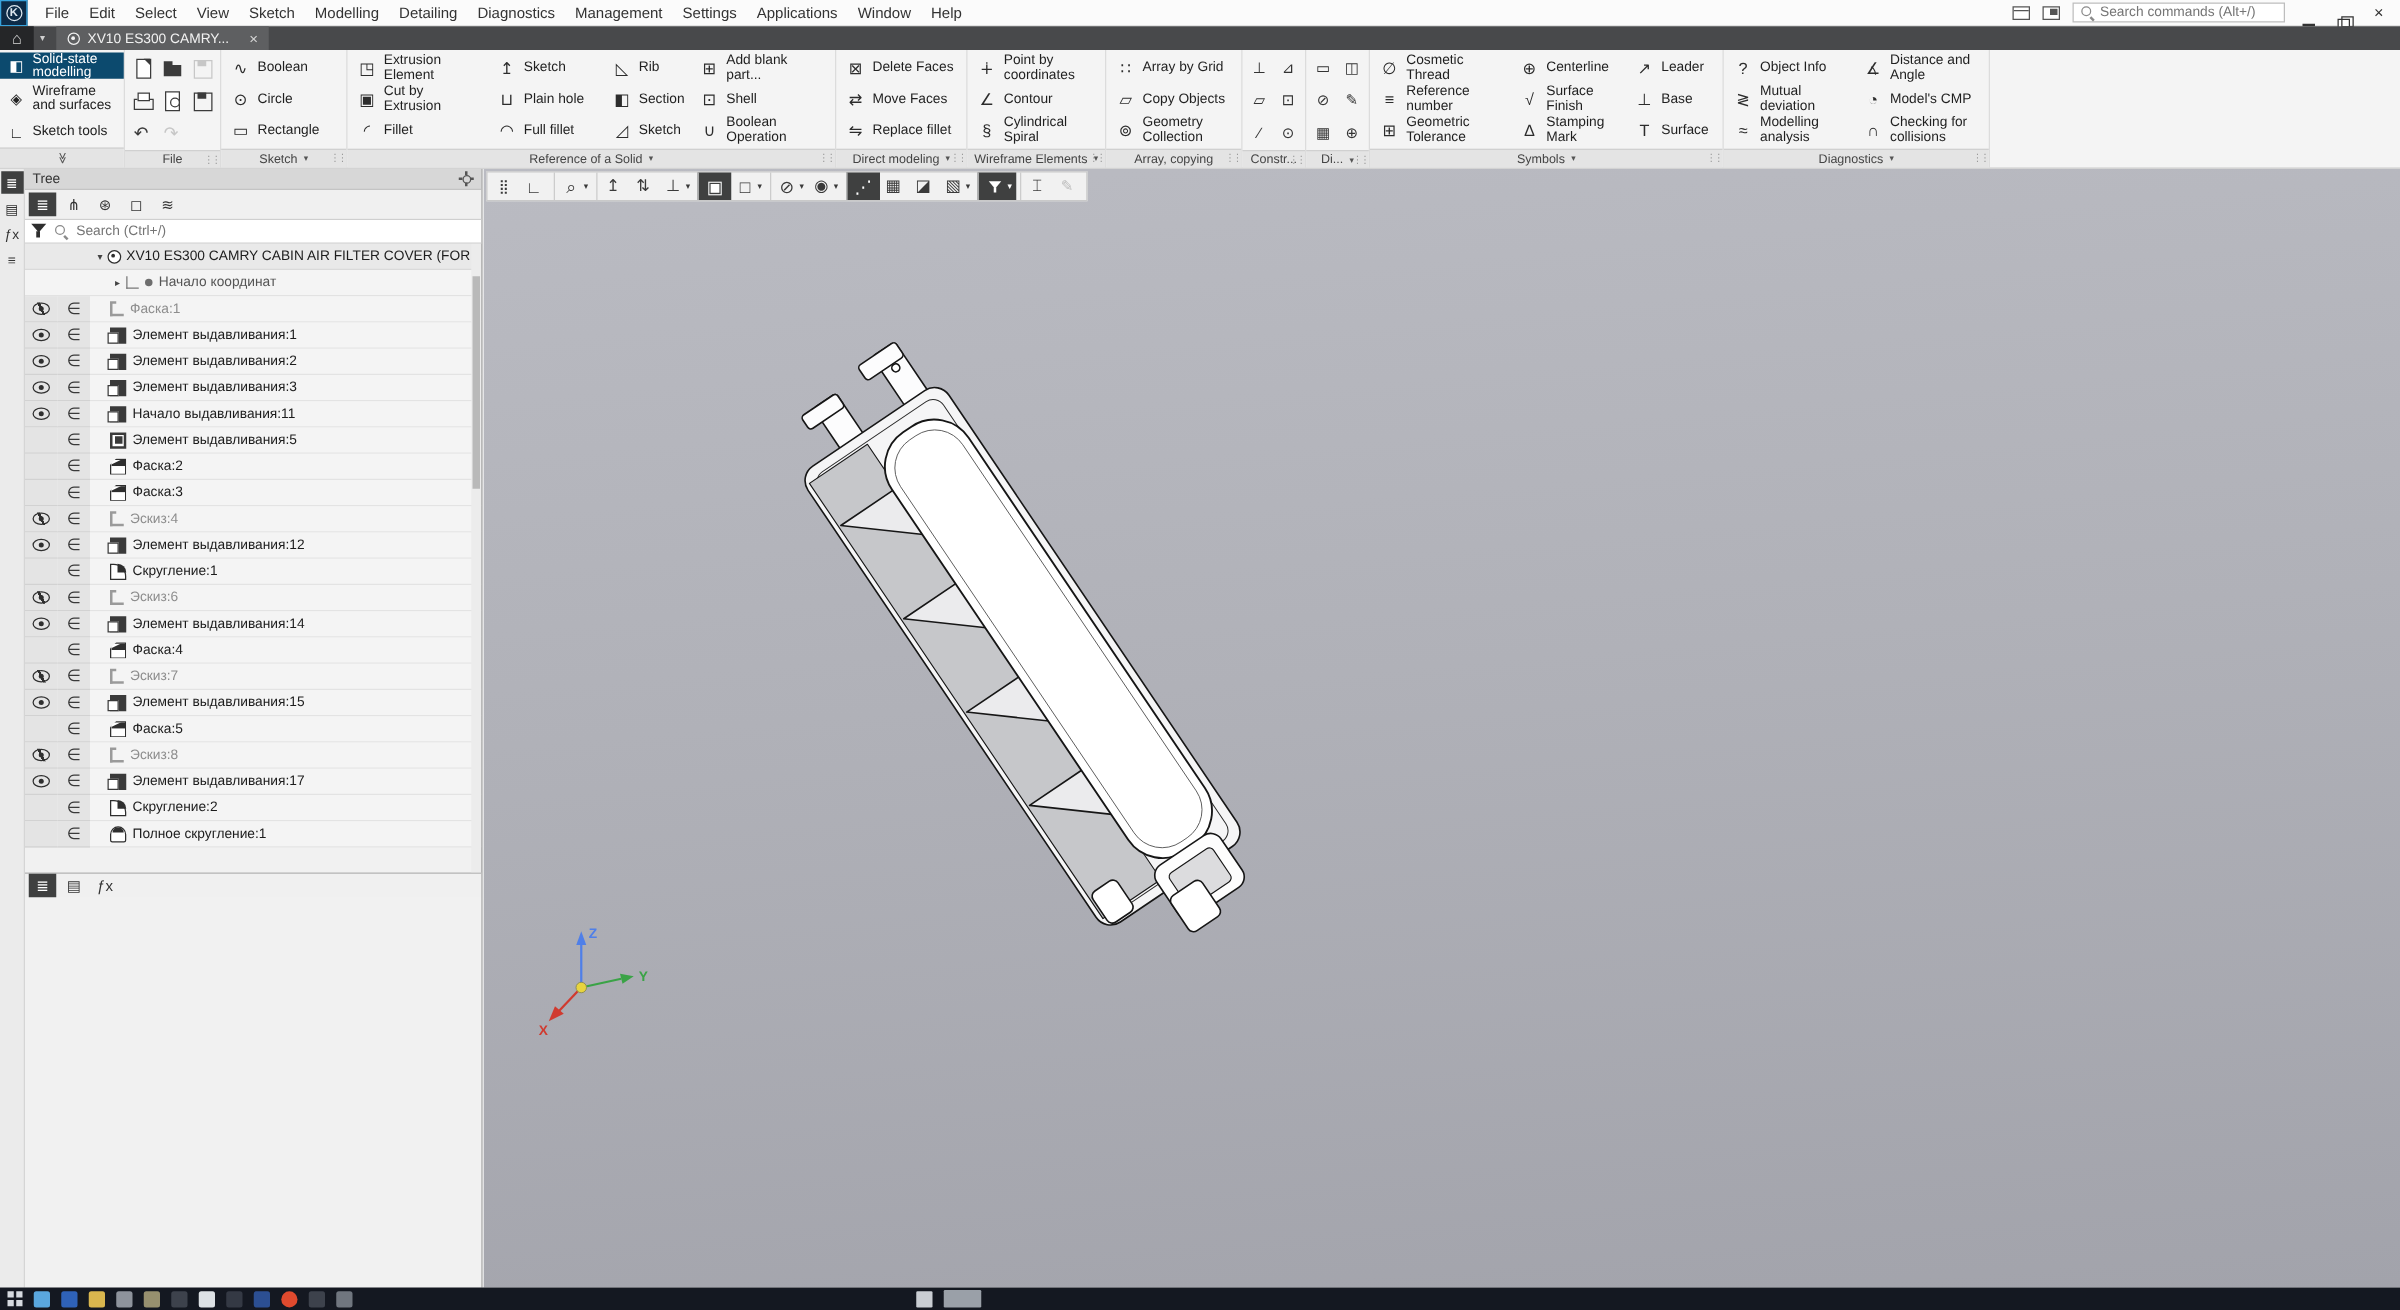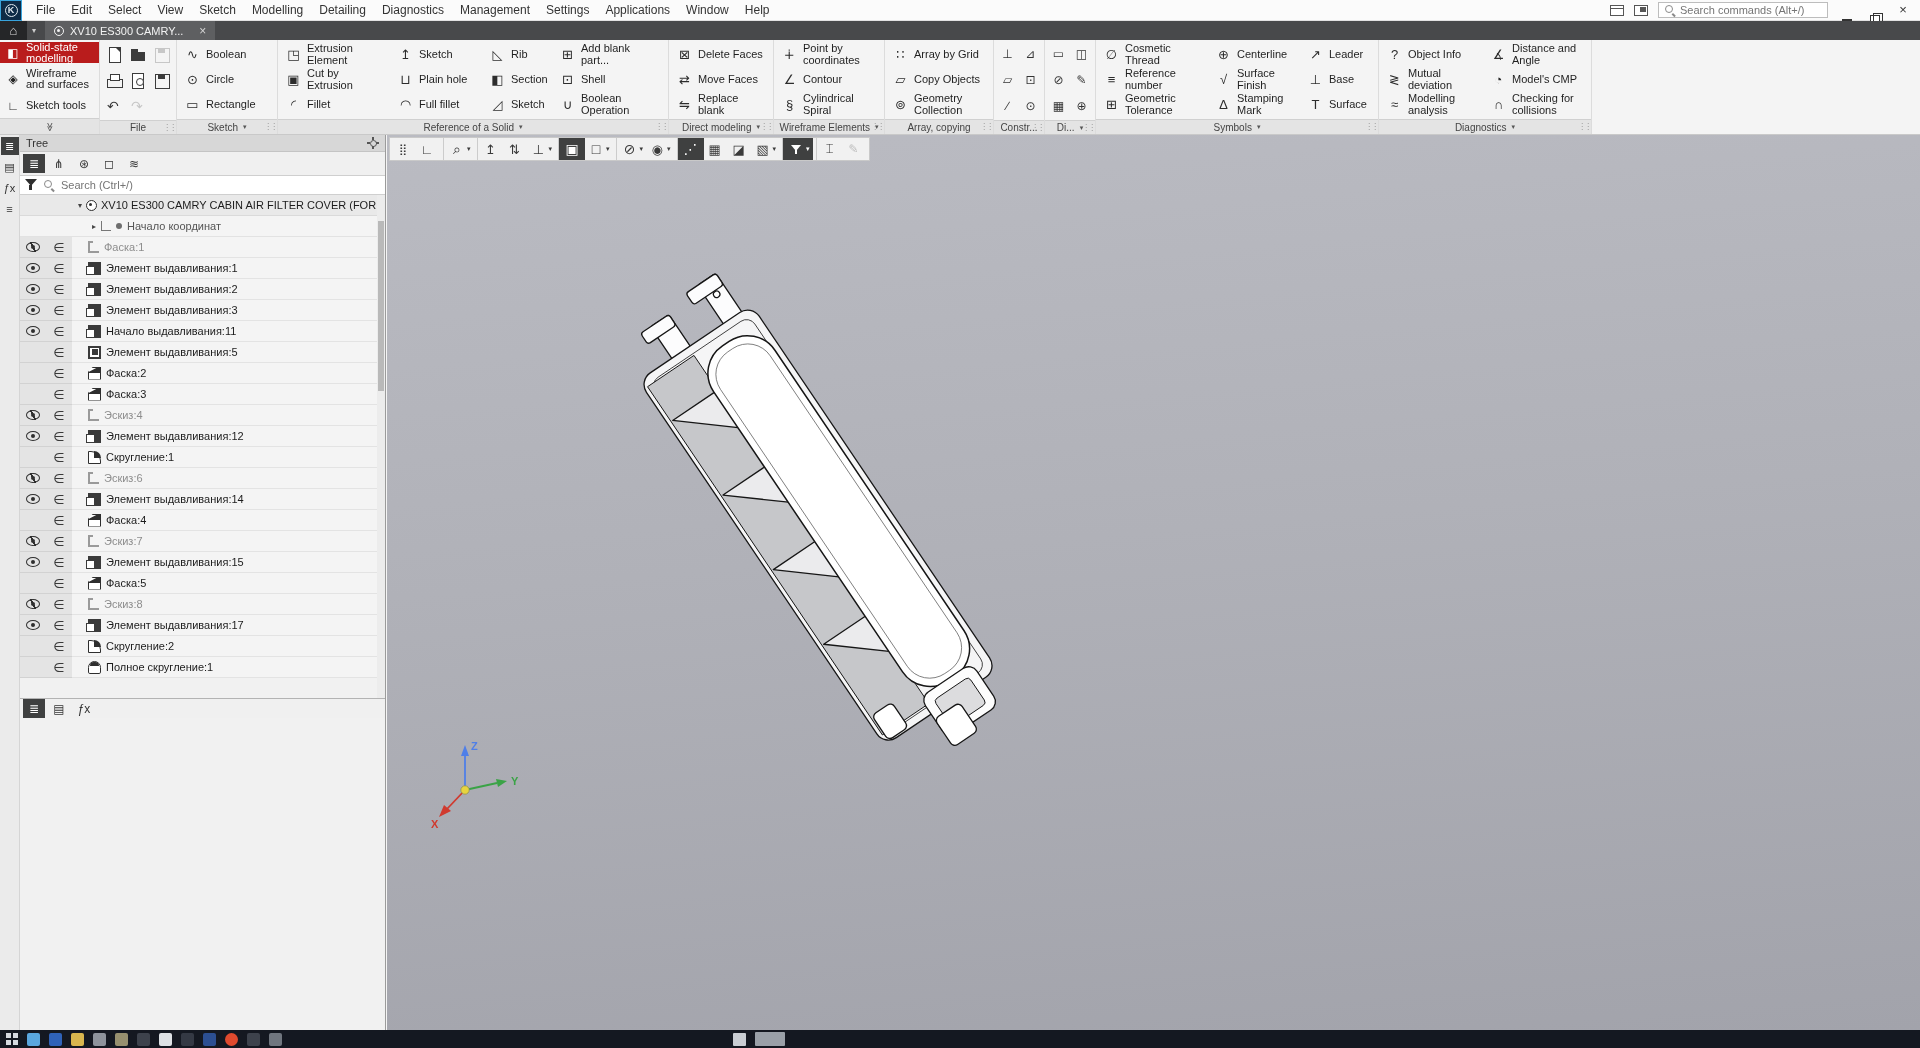--- a/index.html
+++ b/index.html
@@ -45,21 +45,21 @@
   .rgroup{display:flex;flex-direction:column;border-right:1px solid #dcdcdc;flex:none;}
   .rgroup-body{flex:1;display:flex;align-items:stretch;padding:1px 2px;}
   .rgroup-body.col{flex-direction:column;justify-content:space-between;padding:2px 0;}
   .rgroup-label{height:16px;background:#e4e4e4;border-top:1px solid #d0d0d0;font-size:10px;color:#444;display:flex;align-items:center;justify-content:center;gap:5px;position:relative;}
   .rgroup-label .cd{font-size:7px;color:#555;}
   .rgroup-label .cd::before{content:"▾";}
   .rgroup-label .handle{position:absolute;right:1px;top:2px;color:#999;font-size:8px;letter-spacing:-2px;}
   .rgroup-label .handle::before{content:"⋮⋮";}
   .modes{width:100px;}
   .mode{display:flex;align-items:center;gap:5px;height:21px;padding:0 5px;font-size:11px;line-height:1.0;color:#222;}
-  .mode.selected{background:#b91c1c;color:#fff;}
+  .mode.selected{background:#0c4a6e;color:#fff;}
   .mic{width:16px;text-align:center;font-size:12px;flex:none;}
   .mic.solid-mode::before{content:"◧";}
   .mic.wireframe-mode::before{content:"◈";}
   .mic.sketch-mode::before{content:"∟";}
   .chev{display:inline-block;transform:rotate(90deg);font-size:9px;color:#555;}
   .chev::before{content:"≫";}
   .file-grid{display:grid;grid-template-columns:repeat(3,24px);grid-auto-rows:26px;align-items:center;justify-items:center;padding:1px 2px;}
   .fbtn{width:22px;height:22px;display:flex;align-items:center;justify-content:center;}
   .fic{width:18px;height:17px;position:relative;display:inline-block;color:#3b3b3b;}
   .fbtn.disabled .fic{color:#c7c7c7;}
@@ -398,21 +398,21 @@
           <div class="ritem">
             <span class="g">⊠</span>
             <span class="t">Delete Faces</span>
           </div>
           <div class="ritem">
             <span class="g">⇄</span>
             <span class="t">Move Faces</span>
           </div>
           <div class="ritem">
             <span class="g">⇋</span>
-            <span class="t">Replace blank</span>
+            <span class="t">Replace fillet</span>
           </div>
         </div>
       </div>
     <div class="rgroup-label">
         <span>Direct modeling</span>
         <span class="cd"></span>
         <span class="handle"></span>
       </div>
   </div>
 

